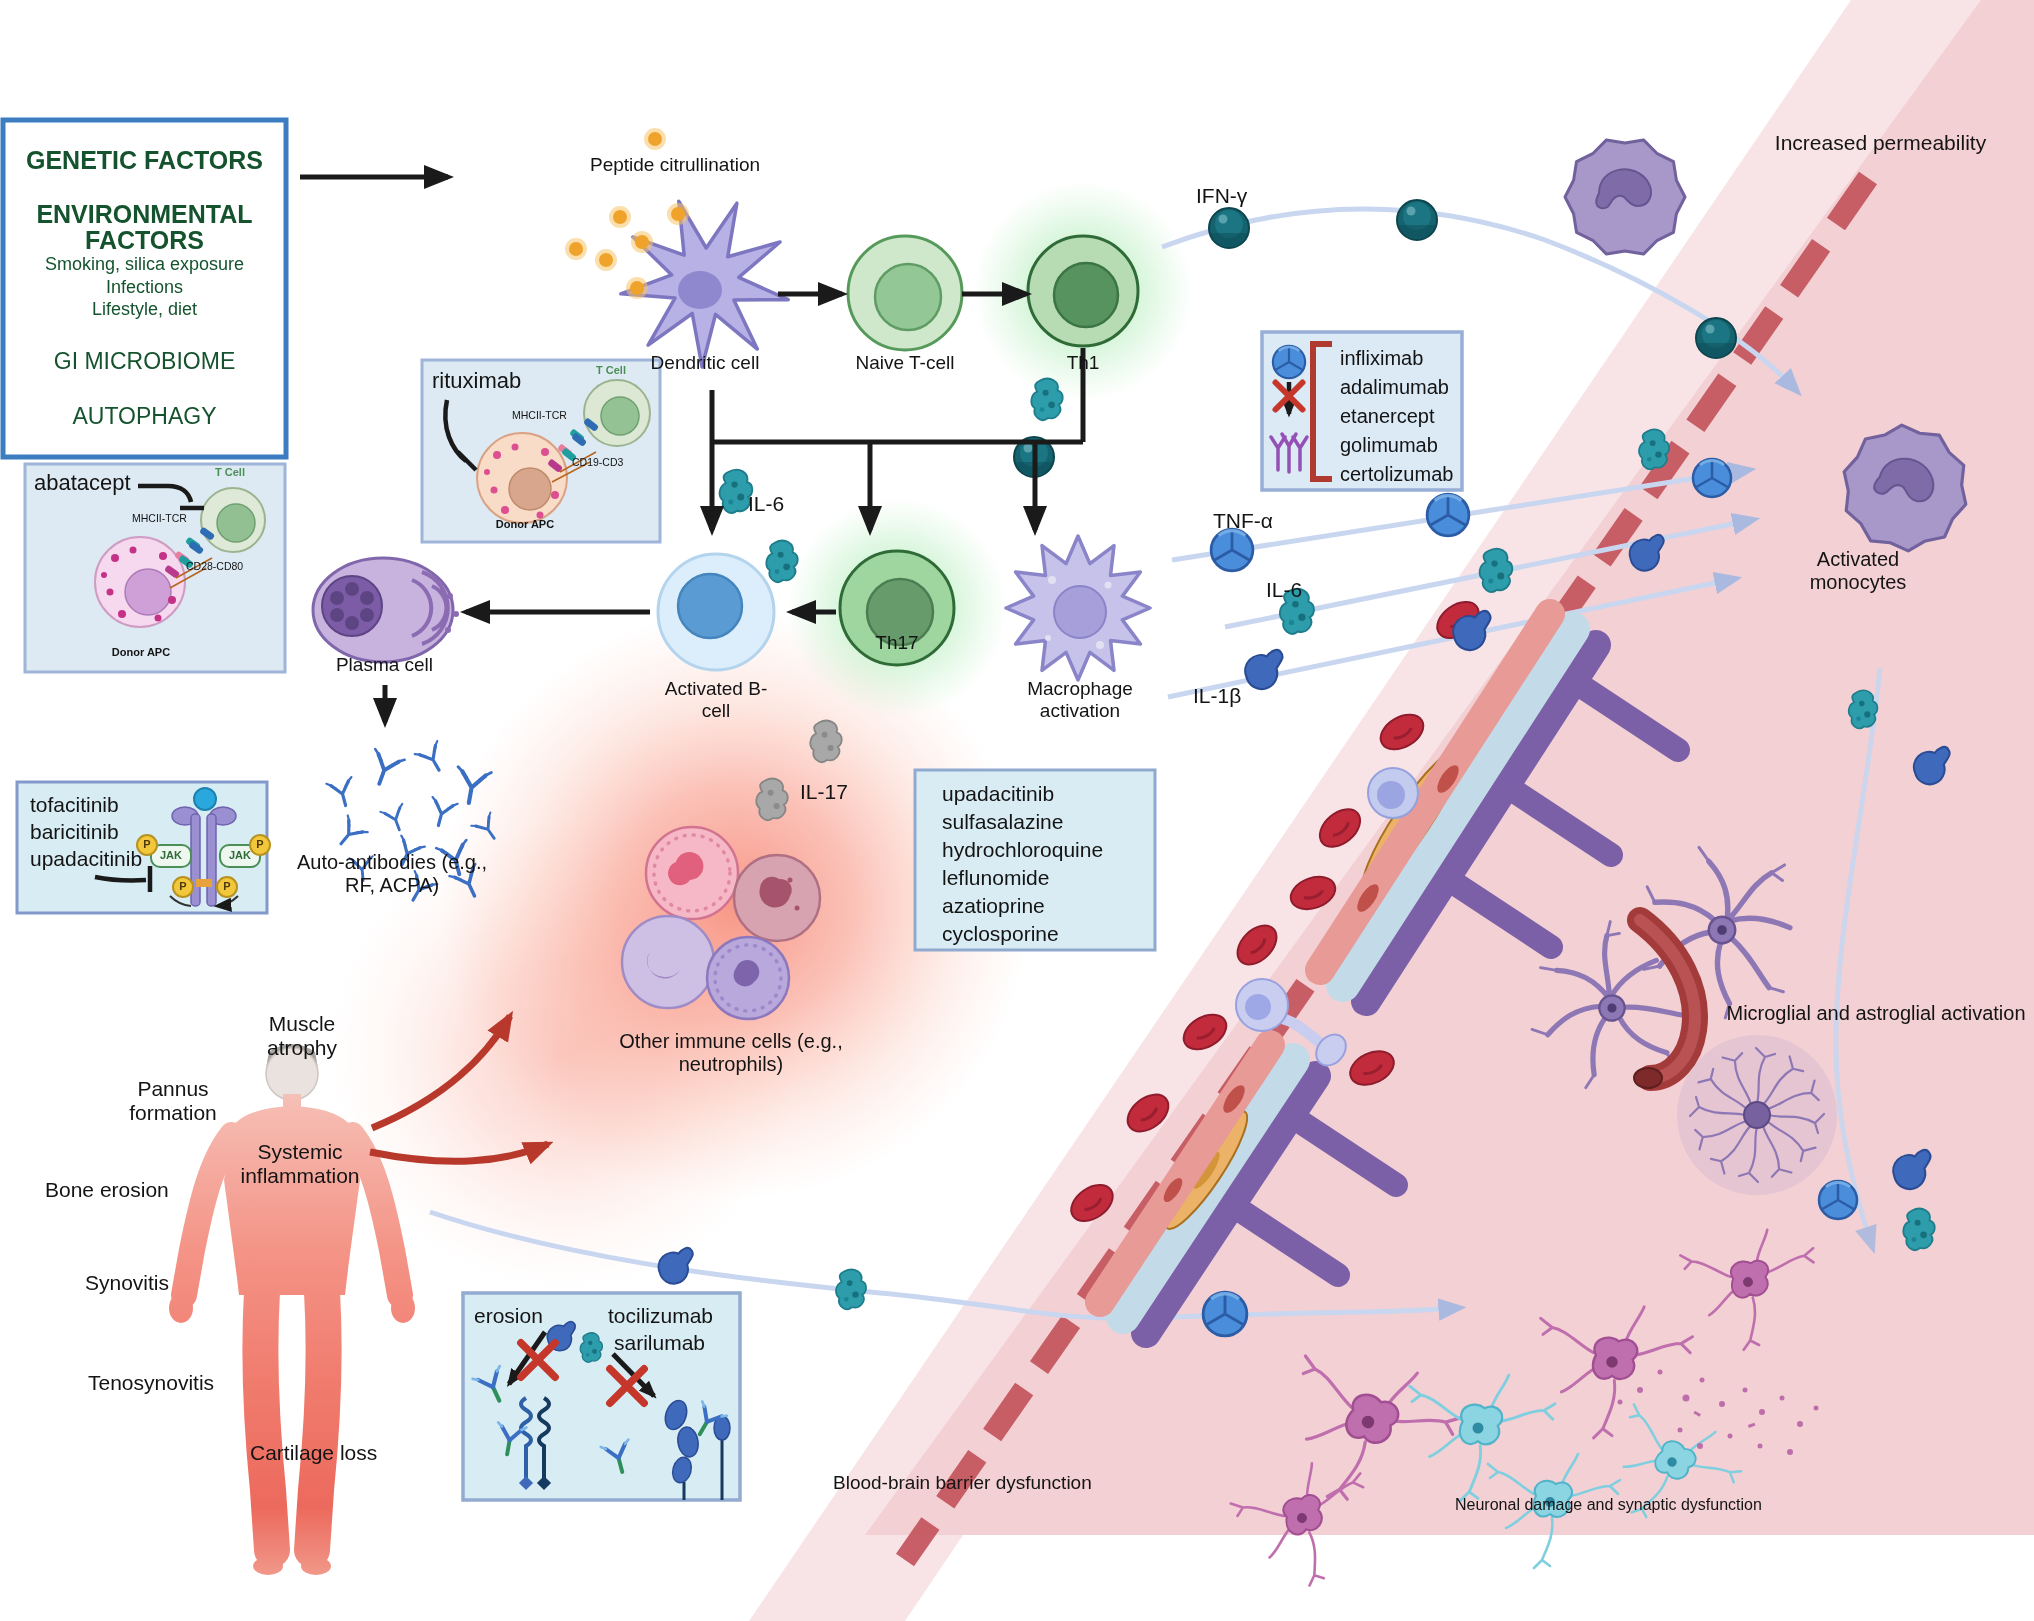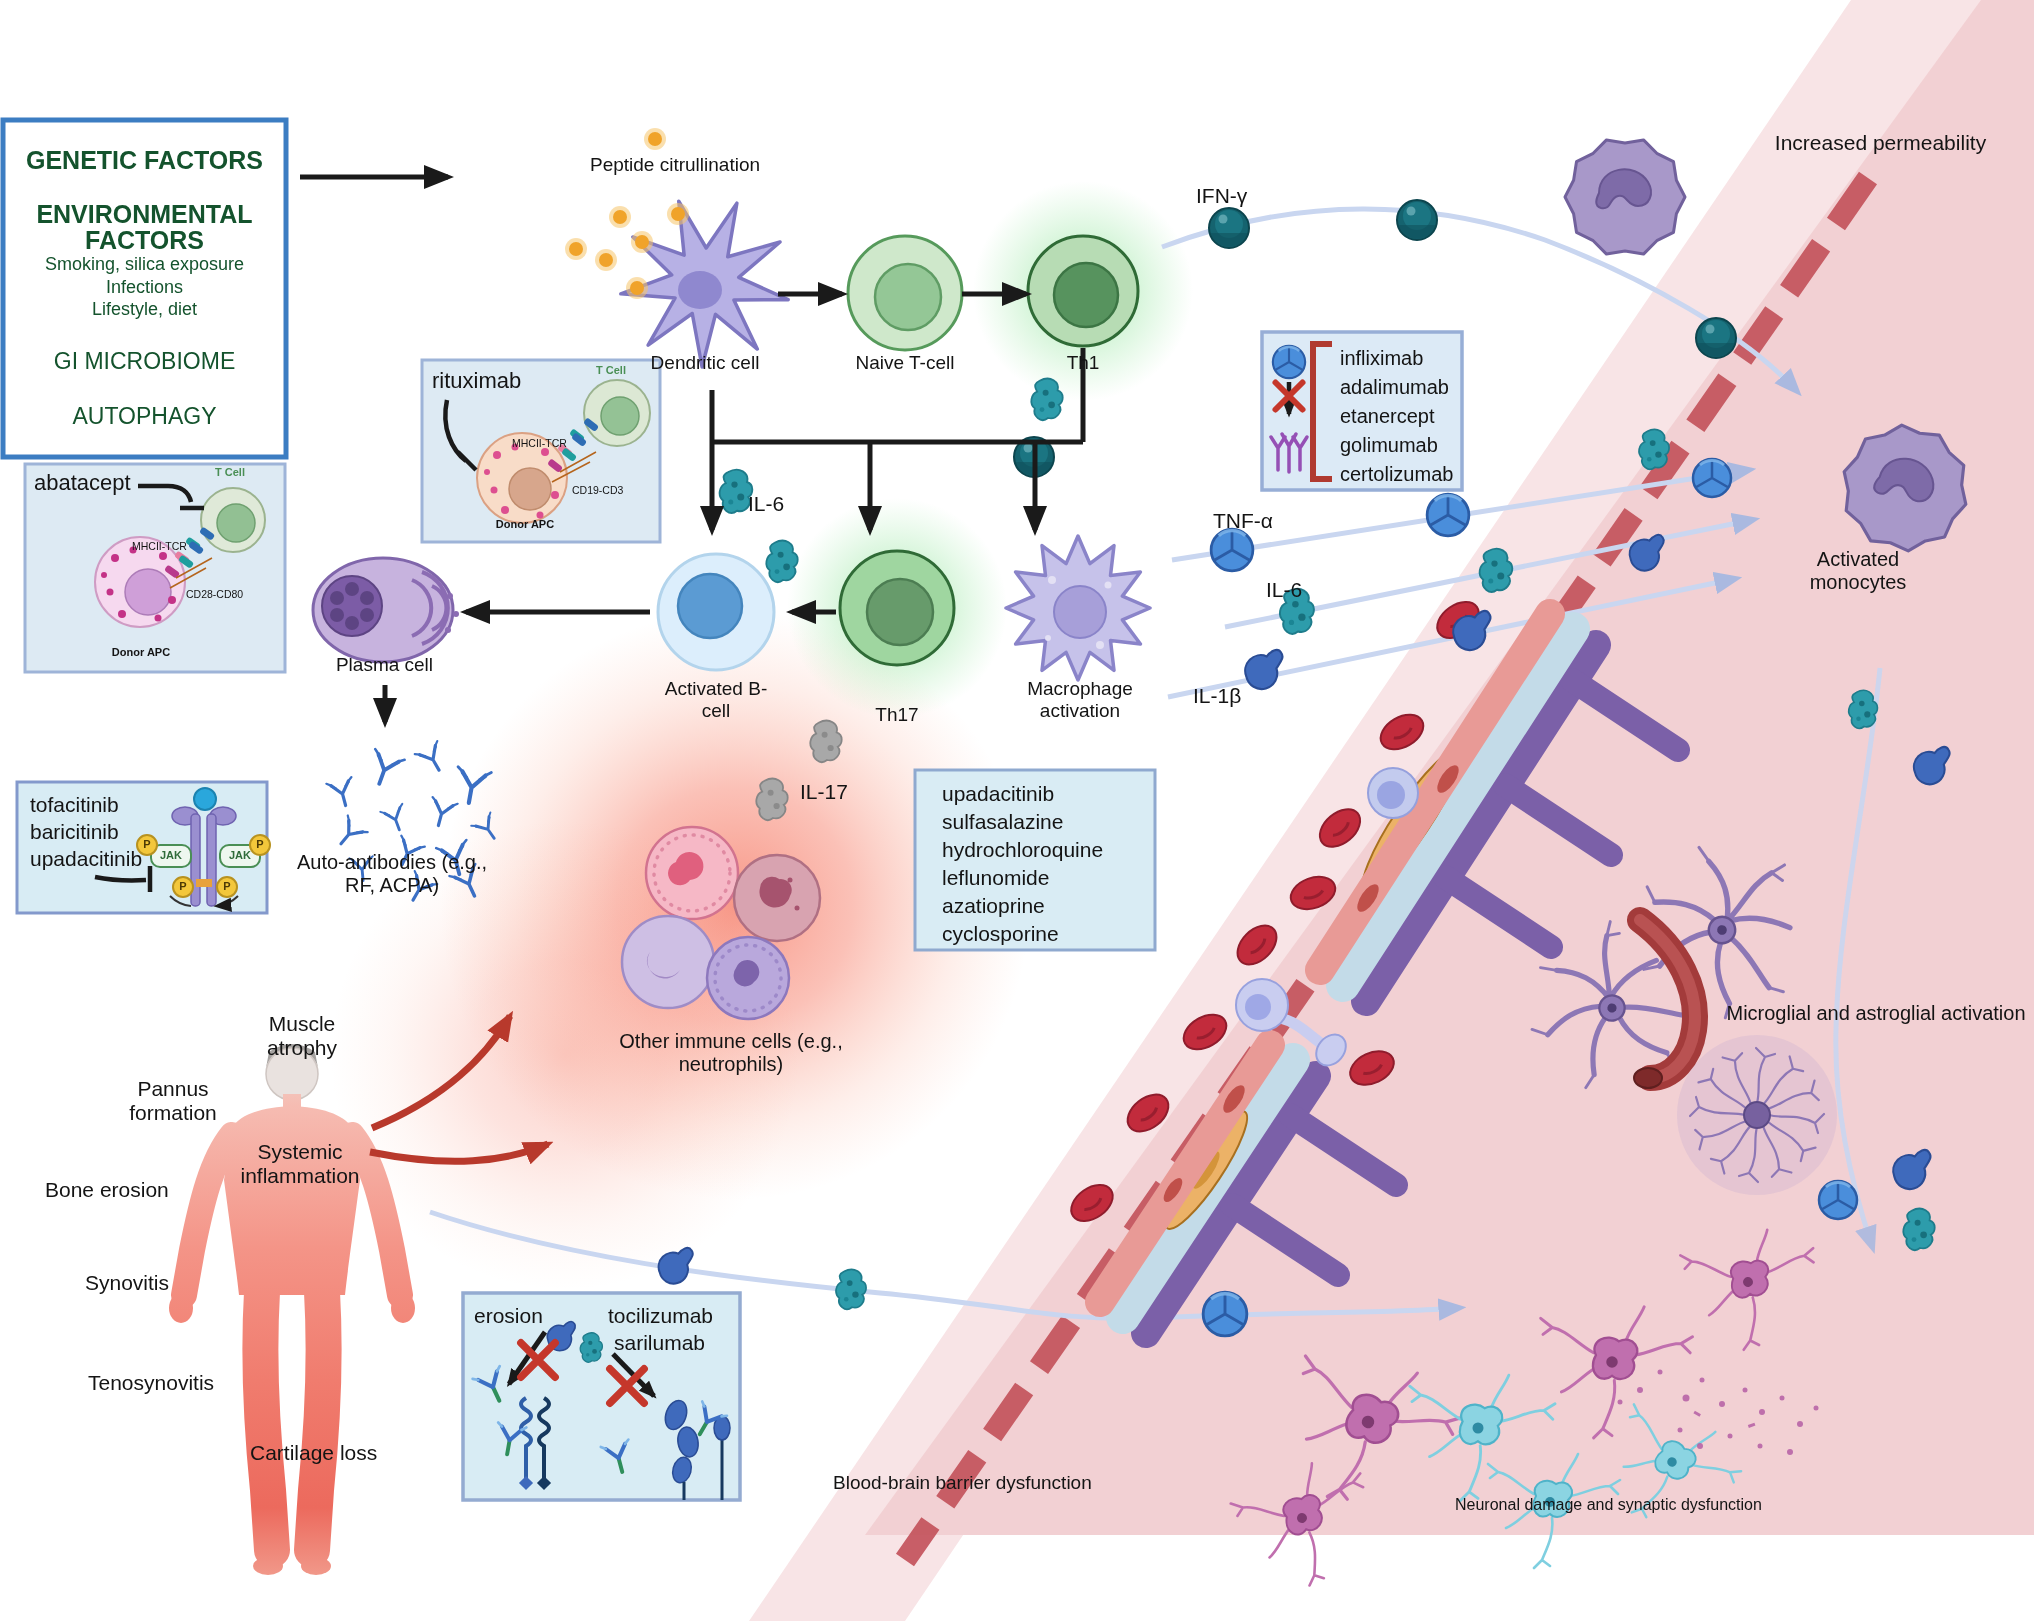--- a/index.html
+++ b/index.html
@@ -5,21 +5,21 @@
   html,body{margin:0;padding:0;background:#fff;}
   #stage{position:relative;width:2034px;height:1621px;background:#ffffff;overflow:hidden;
          font-family:"Liberation Sans",sans-serif;}
   #gfx{position:absolute;left:0;top:0;z-index:0;}
   .lbl{position:absolute;z-index:2;font:20px/1.15 "Liberation Sans",sans-serif;color:#141414;
        text-align:center;white-space:normal;}
   .nowrap{white-space:nowrap;}
   .laln{text-align:left;}
   .f16{font-size:16px;} .f19{font-size:19px;} .f21{font-size:21px;}
   .f22{font-size:22px;}
-  .tiny{font-size:11px;font-weight:bold;} .tiny2{font-size:10.5px;margin-top:28px;}
+  .tiny{font-size:11px;font-weight:bold;} .tiny2{font-size:10.5px;}
   .green{color:#4a8f55;}
   .factors{position:absolute;left:3px;top:120px;width:283px;height:337px;z-index:2;
            display:flex;flex-direction:column;justify-content:space-evenly;align-items:center;
            text-align:center;color:#14532d;}
   .factors .t{font-size:25px;font-weight:bold;line-height:1.05;}
   .factors .s{font-size:18px;line-height:1.25;}
   .factors .m{font-size:23px;font-weight:normal;}
   .pill{position:absolute;z-index:2;width:38px;height:20px;border:2px solid #4a8f55;border-radius:10px;
         background:#eef7ef;font-size:11px;font-weight:bold;color:#2f6b3a;text-align:center;line-height:18px;}
   .pcirc{position:absolute;z-index:3;width:18px;height:18px;border-radius:50%;background:#f3c73b;
@@ -525,21 +525,21 @@
 </div>
 
 <div class="lbl f19 nowrap" style="left:565px;top:154px;width:220px">Peptide citrullination</div>
 <div class="lbl f19" style="left:625px;top:352px;width:160px">Dendritic cell</div>
 <div class="lbl f19" style="left:830px;top:352px;width:150px">Naive T-cell</div>
 <div class="lbl f19" style="left:1053px;top:352px;width:60px">Th1</div>
 <div class="lbl f21 nowrap" style="left:1196px;top:184px">IFN-γ</div>
 <div class="lbl f21" style="left:1758px;top:131px;width:245px">Increased permeability</div>
 <div class="lbl f21 nowrap" style="left:748px;top:492px">IL-6</div>
 <div class="lbl f19" style="left:651px;top:678px;width:130px">Activated B-cell</div>
-<div class="lbl f19" style="left:862px;top:704px;width:70px">Th17</div>
+<div class="lbl f19" style="left:862px;top:632px;width:70px">Th17</div>
 <div class="lbl f19" style="left:985px;top:678px;width:190px">Macrophage activation</div>
 <div class="lbl f19" style="left:322px;top:654px;width:125px">Plasma cell</div>
 <div class="lbl" style="left:286px;top:851px;width:212px">Auto-antibodies (e.g., RF, ACPA)</div>
 <div class="lbl f21 nowrap" style="left:800px;top:780px">IL-17</div>
 <div class="lbl f21 nowrap" style="left:1213px;top:509px">TNF-α</div>
 <div class="lbl f21 nowrap" style="left:1266px;top:578px">IL-6</div>
 <div class="lbl f21 nowrap" style="left:1193px;top:684px">IL-1β</div>
 <div class="lbl" style="left:1778px;top:548px;width:160px">Activated monocytes</div>
 <div class="lbl" style="left:616px;top:1030px;width:230px">Other immune cells (e.g., neutrophils)</div>
 <div class="lbl" style="left:1706px;top:1002px;width:340px">Microglial and astroglial activation</div>

